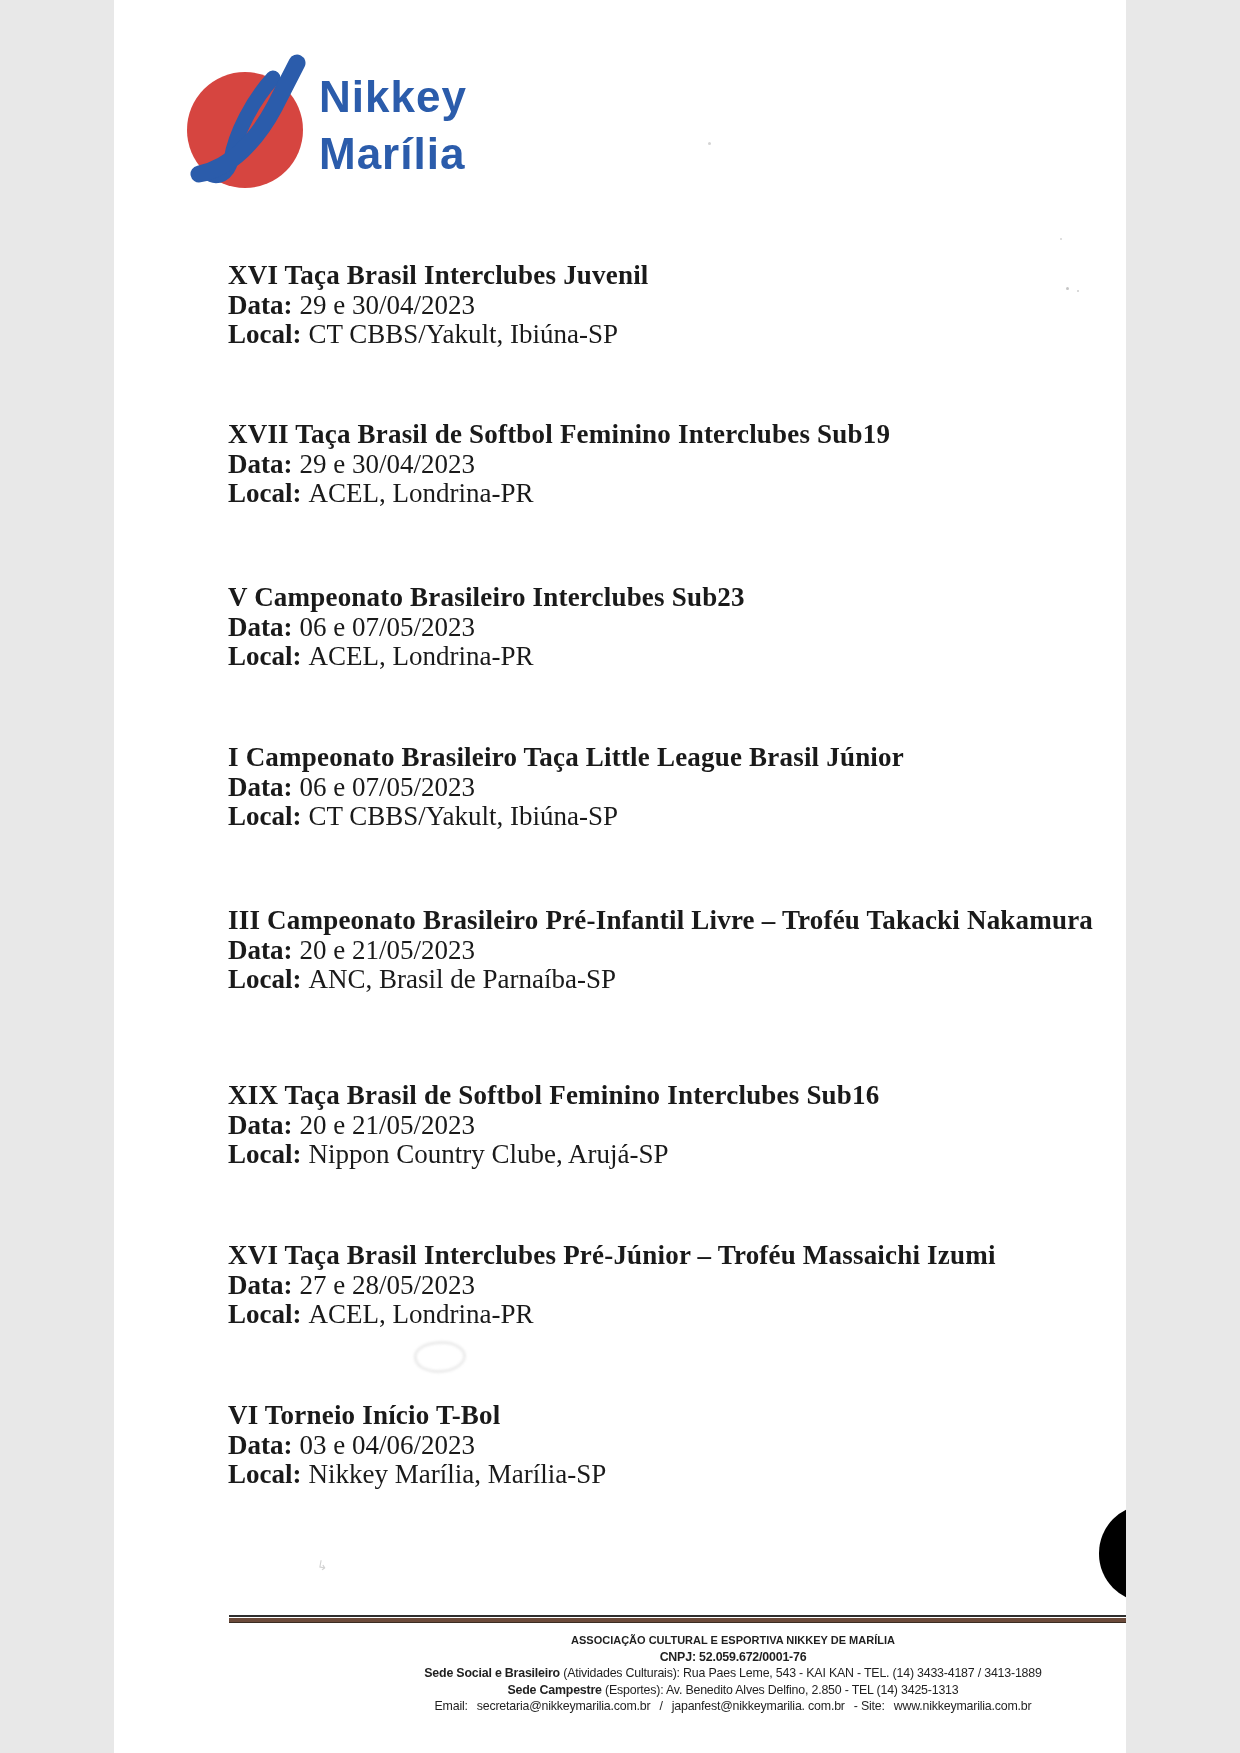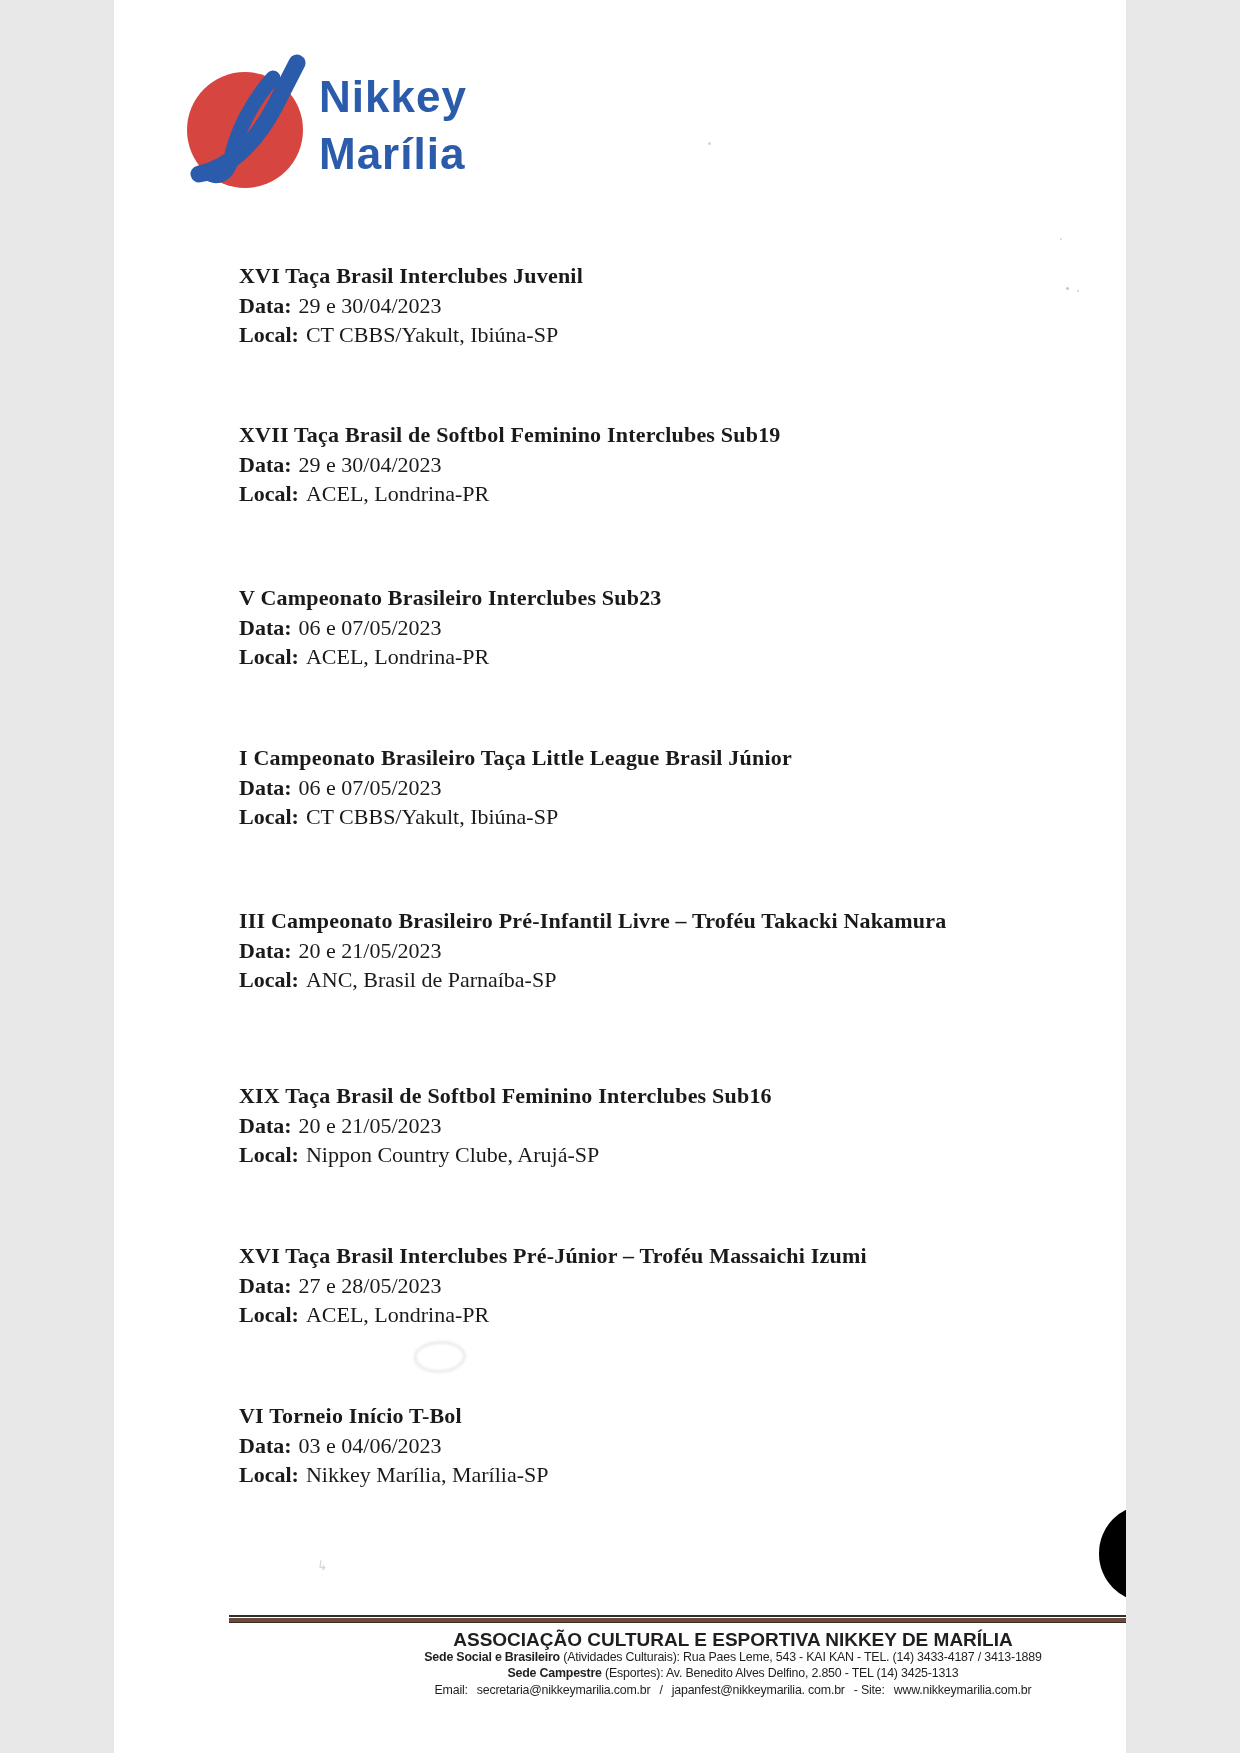--- a/index.html
+++ b/index.html
@@ -17,21 +17,21 @@
   .logo{position:absolute;left:65px;top:50px;width:340px;height:150px;}
   .logo svg{position:absolute;left:0;top:0;}
   .logo-text{
     position:absolute;left:140px;top:18px;
     font-family:"Liberation Sans","DejaVu Sans",sans-serif;
     font-weight:bold;color:#2b5cab;
     font-size:44px;line-height:57px;letter-spacing:1px;
   }
 
   
-  .event{position:absolute;left:125px;font-size:22px;line-height:29.5px;}
+  .event{position:absolute;left:114px;font-size:27px;line-height:29.5px;}
   .ev-title{font-weight:bold;letter-spacing:.2px;}
   .lbl{font-weight:bold;margin-right:7px;}
 
   
   .scribble{position:absolute;left:985px;top:1468px;}
   .redaction{
     position:absolute;left:985px;top:1505px;width:197px;height:97px;
     background:#000;border-radius:48px;
   }
 
@@ -41,21 +41,21 @@
   .rule-thin{height:2px;background:#2e2e2e;}
   .rule-thick{height:4px;background:#6b4a3a;margin-top:1px;border-bottom:1px solid #3a2c22;}
 
   .footer{
     position:absolute;left:115px;top:1632px;width:1008px;
     text-align:center;
     font-family:"Liberation Sans","DejaVu Sans",sans-serif;
     font-size:12.4px;line-height:16.6px;letter-spacing:-.2px;color:#1f1f1f;
   }
   .f-bold{font-weight:bold;}
-  .f-org{font-size:19px;font-weight:bold;letter-spacing:0;}
+  .f-org{font-size:11px;font-weight:bold;letter-spacing:0;}
   .f-contact span{margin-left:9px;}
   .f-contact span:first-child{margin-left:0;}
 
   
   .speck{position:absolute;background:#6f6f6f;border-radius:50%;}
   .pencil{position:absolute;color:#9a9a9a;font-family:"DejaVu Sans",sans-serif;}
   .stamp-ghost{
     position:absolute;left:300px;top:1341px;width:46px;height:26px;
     border:3px solid #b9b9b9;border-radius:40% 55% 45% 55%;
     opacity:.28;filter:blur(1px);transform:rotate(-8deg);
@@ -136,20 +136,21 @@
     <div class="rule-thin"></div>
     <div class="rule-thick"></div>
   </div>
   <div class="rule-dash">
     <div class="rule-thin"></div>
     <div class="rule-thick"></div>
   </div>
 
   <div class="footer">
     <div class="f-org">ASSOCIAÇÃO CULTURAL E ESPORTIVA NIKKEY DE MARÍLIA</div>
+    <div class="f-bold">CNPJ: 52.059.672/0001-76</div>
     <div><span class="f-bold">Sede Social e Brasileiro</span><span> (Atividades Culturais): Rua Paes Leme, 543 - KAI KAN - TEL. (14) 3433-4187 / 3413-1889</span></div>
     <div><span class="f-bold">Sede Campestre</span><span> (Esportes): Av. Benedito Alves Delfino, 2.850 - TEL (14) 3425-1313</span></div>
     <div class="f-contact">
       <span>Email:</span><span>secretaria@nikkeymarilia.com.br</span><span>/</span><span>japanfest@nikkeymarilia. com.br</span><span>-  Site:</span><span>www.nikkeymarilia.com.br</span>
     </div>
   </div>
 
   <div class="speck" style="left:952px;top:287px;width:3px;height:3px;opacity:.4"></div>
   <div class="speck" style="left:963px;top:290px;width:2px;height:2px;opacity:.35"></div>
   <div class="speck" style="left:1104px;top:652px;width:3px;height:3px;opacity:.35"></div>

